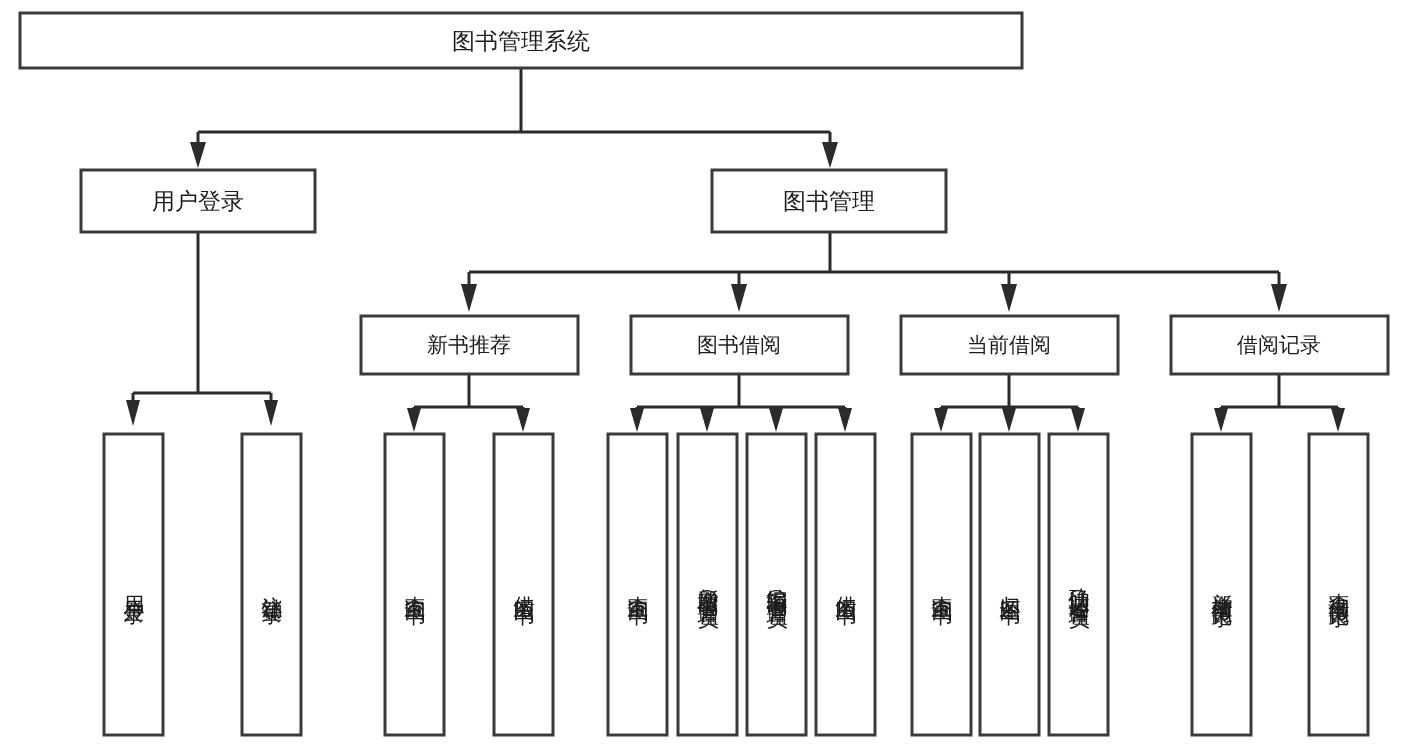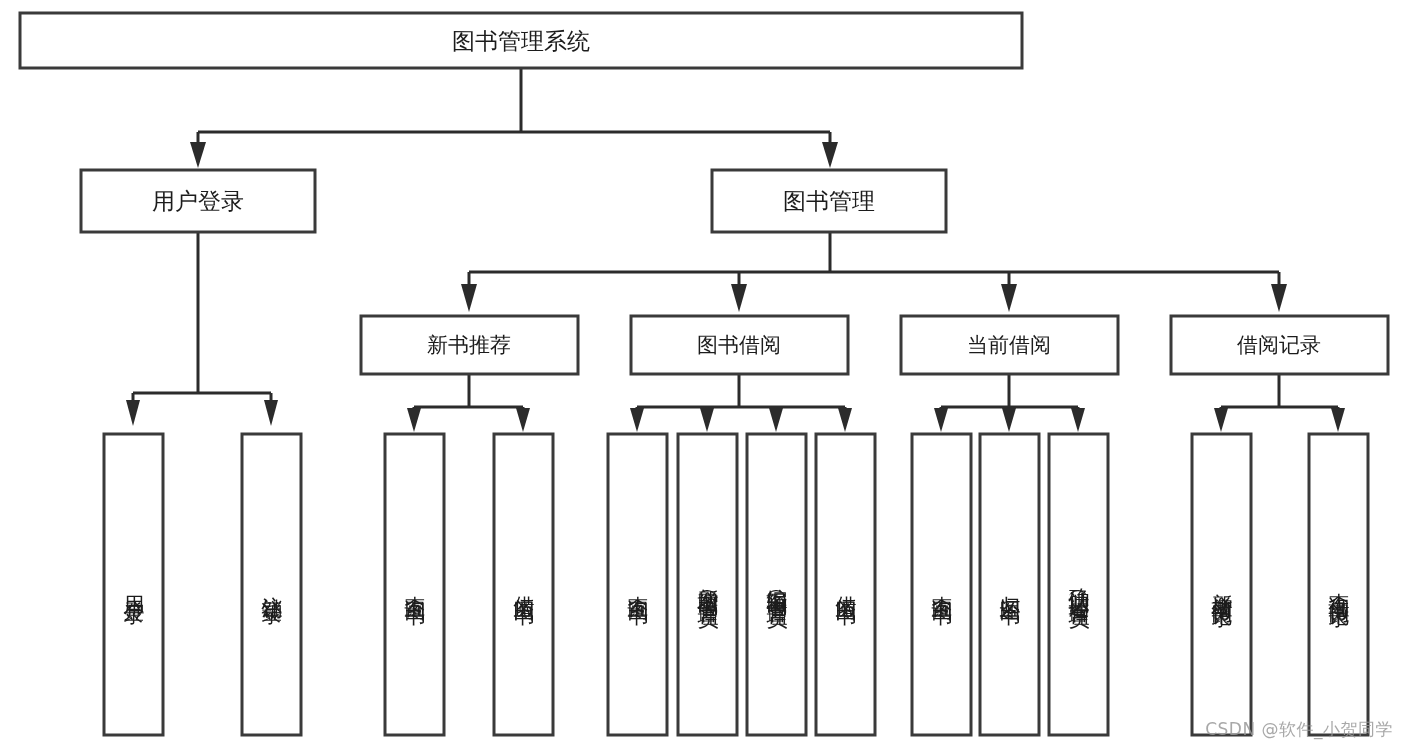--- a/index.html
+++ b/index.html
@@ -230,15 +230,14 @@
   <div class="leaf-label" style="left:747px; top:434px; width:59px; height:301px;">编辑图书（管理员）</div>
   <div class="leaf-label" style="left:816px; top:434px; width:59px; height:301px;">借阅图书</div>
 
   <div class="leaf-label" style="left:912px; top:434px; width:59px; height:301px;">查询图书</div>
   <div class="leaf-label" style="left:980px; top:434px; width:59px; height:301px;">归还图书</div>
   <div class="leaf-label" style="left:1049px; top:434px; width:59px; height:301px;">确认归还（管理员）</div>
 
   <div class="leaf-label" style="left:1192px; top:434px; width:59px; height:301px;">新增借阅记录</div>
   <div class="leaf-label" style="left:1309px; top:434px; width:59px; height:301px;">查询借阅记录</div>
 
-  <div class="watermark">CSDN @软件_小贺同学</div>
 
 </div>
 
 </body></html>

